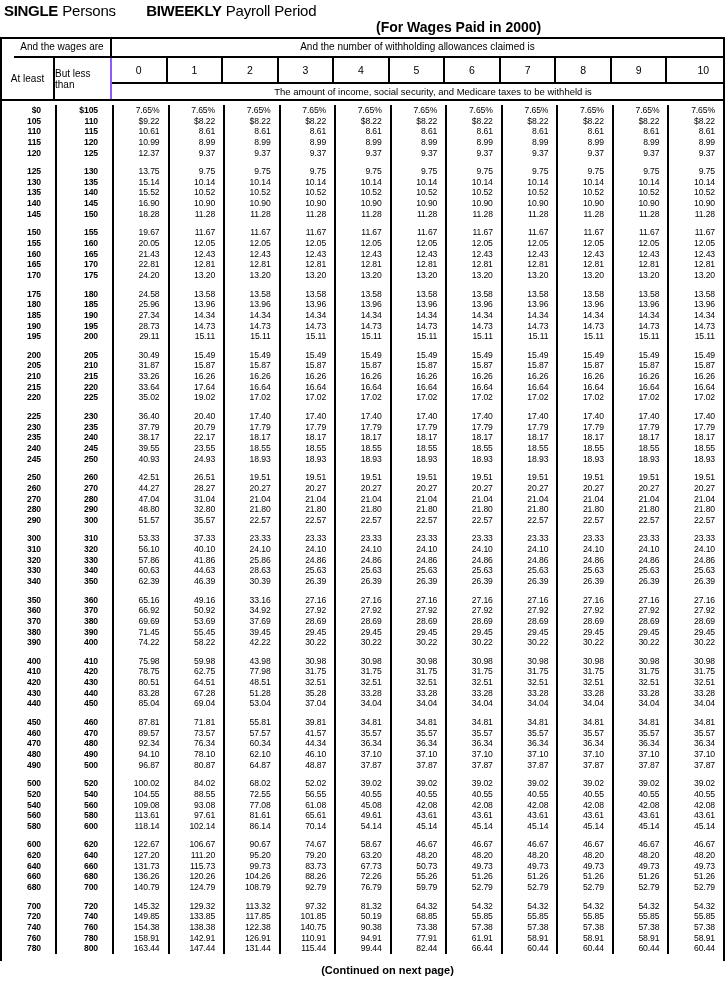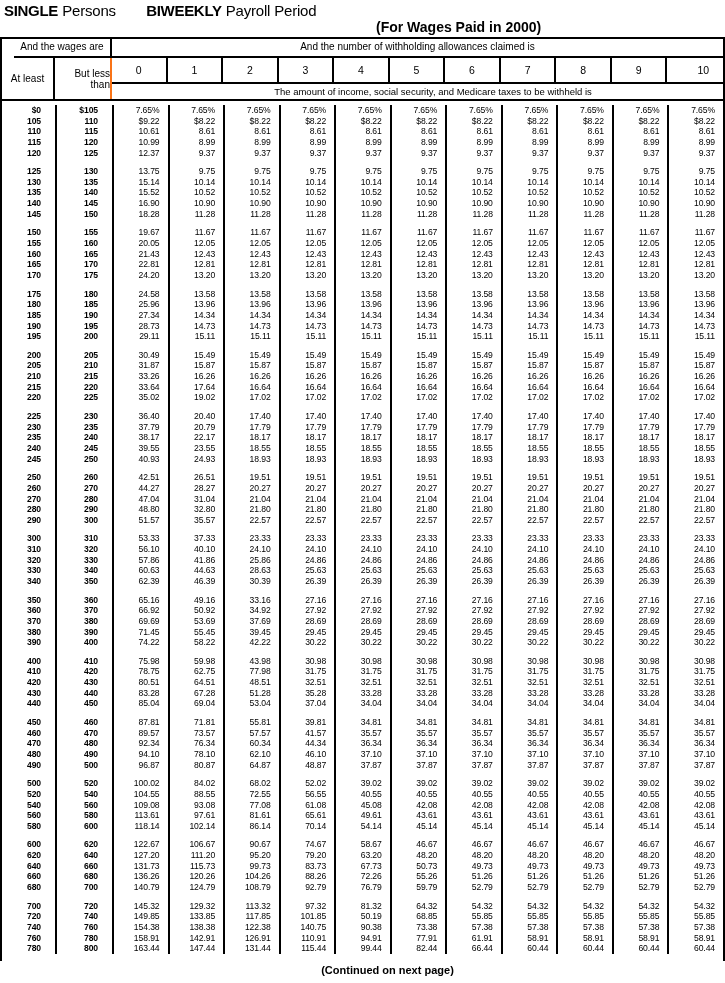--- a/index.html
+++ b/index.html
@@ -17,22 +17,22 @@
   .table { border:2px solid #000; border-bottom:none; }
   .cols, .tr, .band2 { display:grid; grid-template-columns:53px 57px repeat(11,1fr); }
 
   .band1 .h-cell { font-size:10px; line-height:12px; text-align:center; padding:2px 0 3px 0; border-bottom:2px solid #000; }
   .h1-left  { grid-column:1/3; border-right:2px solid #000;margin-left:12px; }
   .h1-right { grid-column:3/14; }
 
   .band2 { grid-template-rows:26px 15px; border-bottom:2px solid #000; }
   .b2-atleast { grid-column:1; grid-row:1/3; border-right:2px solid #000;
     display:flex; align-items:center; justify-content:center; font-size:10px; }
-  .b2-butless { grid-column:2; grid-row:1/3; border-right:2px solid #f97316;
-    display:flex; align-items:center; justify-content:center; text-align:right; font-size:10px; line-height:11px; }
+  .b2-butless { grid-column:2; grid-row:1/3; border-right:2px solid #8b5cf6;
+    display:flex; align-items:center; justify-content:center; text-align:left; font-size:10px; line-height:11px; }
   .b2-num { grid-row:1; border-right:2px solid #000; border-bottom:2px solid #000;
     display:flex; align-items:center; justify-content:center; font-size:10.5px; }
   .b2-num.last { border-right:none;padding-left:16px; }
   .b2-amount { grid-column:3/14; grid-row:2; font-size:9.5px; display:flex; align-items:center; justify-content:center;margin-left:31px; }
 
   .tbody { padding-top:4px; padding-bottom:7px; }
   .tr { height:10.65px; }
   .tr.spacer { height:8px; }
   .td { font-size:8.6px; line-height:10.65px; text-align:right; letter-spacing:-0.1px; overflow:hidden; }
   .td + .td { border-left:2px solid #000; }

